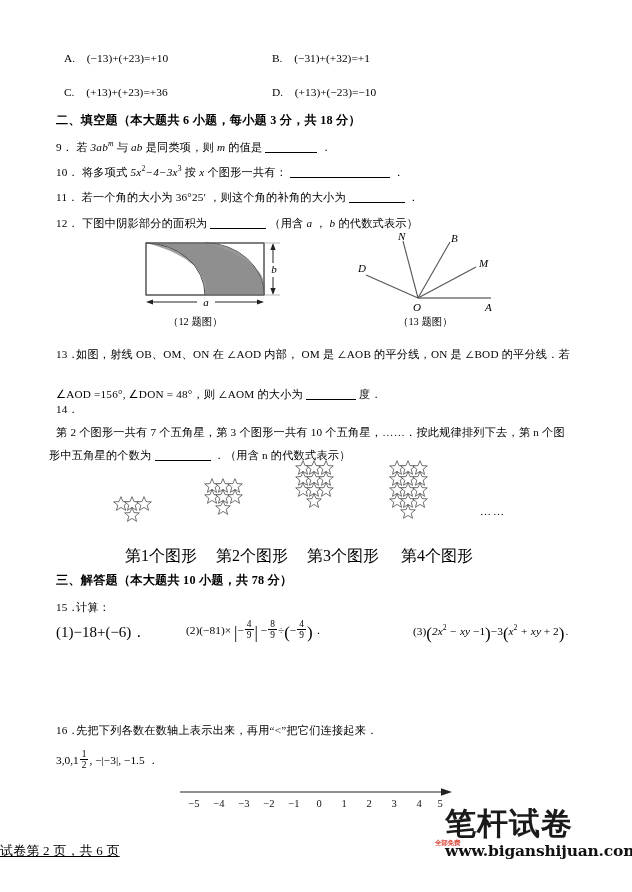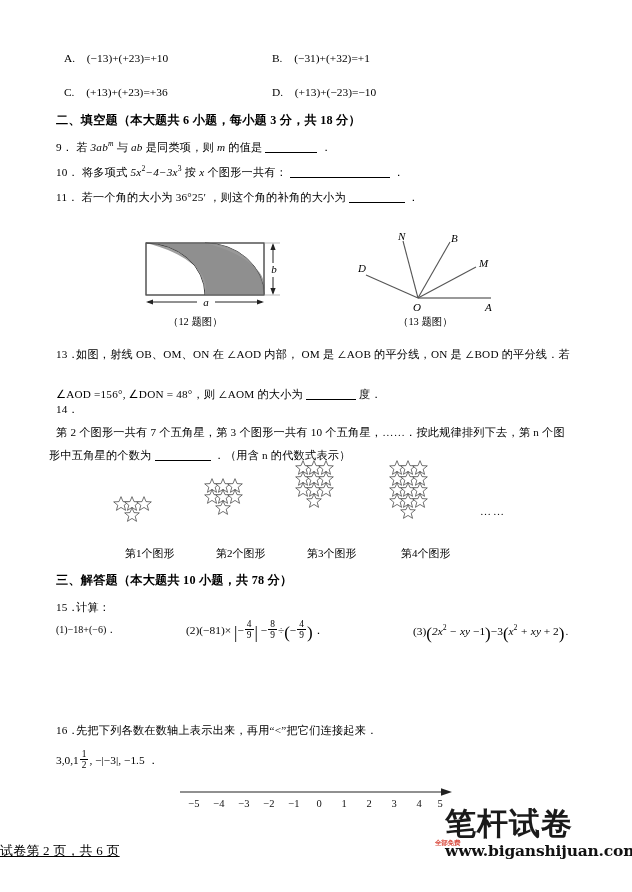--- a/index.html
+++ b/index.html
@@ -34,21 +34,21 @@
 
   
   #fig12{position:absolute;left:140px;top:240px;width:150px;height:68px;}
   #fig13{position:absolute;left:358px;top:232px;width:150px;height:82px;}
   .figcap{position:absolute;font-size:10.4px;}
 
   
   .starfig{position:absolute;}
   .starrow{display:flex;justify-content:center;margin-top:-4px;}
   .starrow svg{display:block;margin:0 -2.2px;}
-  .starlabel{position:absolute;font-size:11px;white-space:nowrap;}
+  .starlabel{position:absolute;font-size:16px;white-space:nowrap;}
 
   
   #numline{position:absolute;left:172px;top:783px;width:290px;height:30px;}
 
   
   .footer{position:absolute;width:632px;text-align:left;font-size:13px;text-decoration:underline;}
 
   
   #wm{position:absolute;left:445px;top:808px;width:180px;height:74px;}
   #wm .wmcn{font-family:"DejaVu Sans",sans-serif;font-weight:bold;font-size:31px;color:#1a1a1a;letter-spacing:1px;line-height:1;}
@@ -110,20 +110,30 @@
 
   <div class="blk cn" style="left:56px;top:190px;white-space:nowrap;">
     <span>11．</span>
     <span>若一个角的大小为</span>
     <span class="math up">36°25′</span>
     <span>，则这个角的补角的大小为</span>
     <span class="blank" style="width:56px;"></span>
     <span>．</span>
   </div>
 
+  <div class="blk cn" style="left:56px;top:216px;white-space:nowrap;">
+    <span>12．</span>
+    <span>下图中阴影部分的面积为</span>
+    <span class="blank" style="width:56px;"></span>
+    <span>（用含</span>
+    <span class="math">a</span>
+    <span>，</span>
+    <span class="math">b</span>
+    <span>的代数式表示）</span>
+  </div>
 
   <svg id="fig12" viewBox="0 0 150 68">
 
     <rect x="6" y="3" width="118" height="52" fill="#ffffff" stroke="#555" stroke-width="1"></rect>
 
     <path d="M6,3 A118,52 0 0 1 65,55 L124,55 A118,52 0 0 0 65,3 Z" fill="#8d8d8d" stroke="none" opacity="0.85"></path>
     <path d="M6,3 A59,52 0 0 1 65,55" fill="none" stroke="#333" stroke-width="1"></path>
     <path d="M65,3 A59,52 0 0 1 124,55" fill="none" stroke="#333" stroke-width="1"></path>
     <path d="M6,3 A59,52 0 0 1 65,55 L124,55 A59,52 0 0 0 65,3 Z" fill="#8d8d8d" opacity="0.9" stroke="none"></path>
     <rect x="6" y="3" width="118" height="52" fill="none" stroke="#555" stroke-width="1"></rect>
@@ -319,21 +329,21 @@
   <div class="starlabel" style="left:125px;top:546px;">第1个图形</div>
   <div class="starlabel" style="left:216px;top:546px;">第2个图形</div>
   <div class="starlabel" style="left:307px;top:546px;">第3个图形</div>
   <div class="starlabel" style="left:401px;top:546px;">第4个图形</div>
 
   <div class="blk cn sec-head" style="left:56px;top:572px;">三、解答题（本大题共 10 小题，共 78 分）</div>
 
   <div class="blk cn" style="left:56px;top:600px;">15．</div>
   <div class="blk cn" style="left:76px;top:600px;">计算：</div>
 
-  <div class="blk" style="left:56px;top:623px;font-size:10px;">
+  <div class="blk" style="left:56px;top:623px;font-size:15px;">
     <span class="math up">(1)−18+(−6)．</span>
   </div>
 
   <div class="blk" style="left:186px;top:619px;font-size:11.4px;white-space:nowrap;">
     <span class="math up">(2)(−81)×</span>
     <span class="absbar">|</span><span class="math up">−</span><span class="frac">
       <span class="num">4</span>
       <span class="den">9</span>
     </span><span class="absbar">|</span>
     <span class="math up">−</span><span class="frac">

